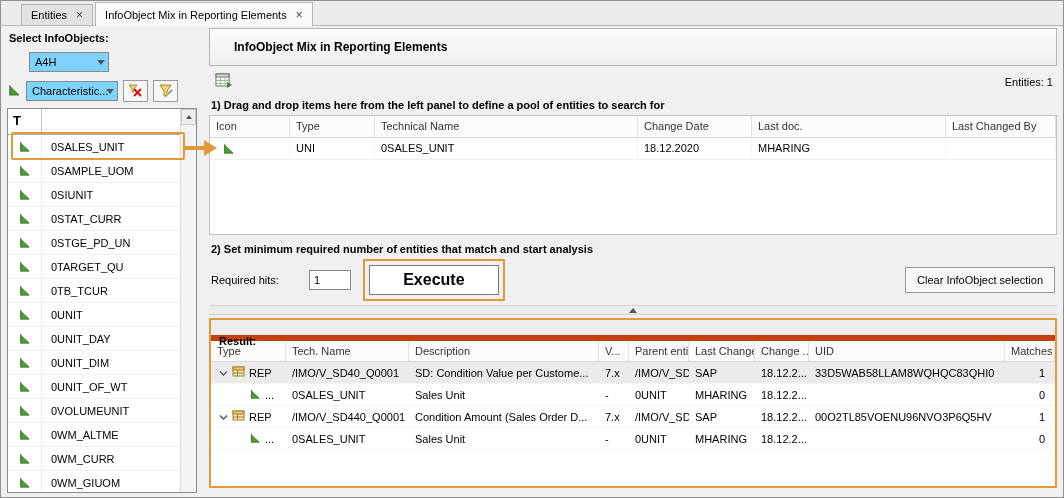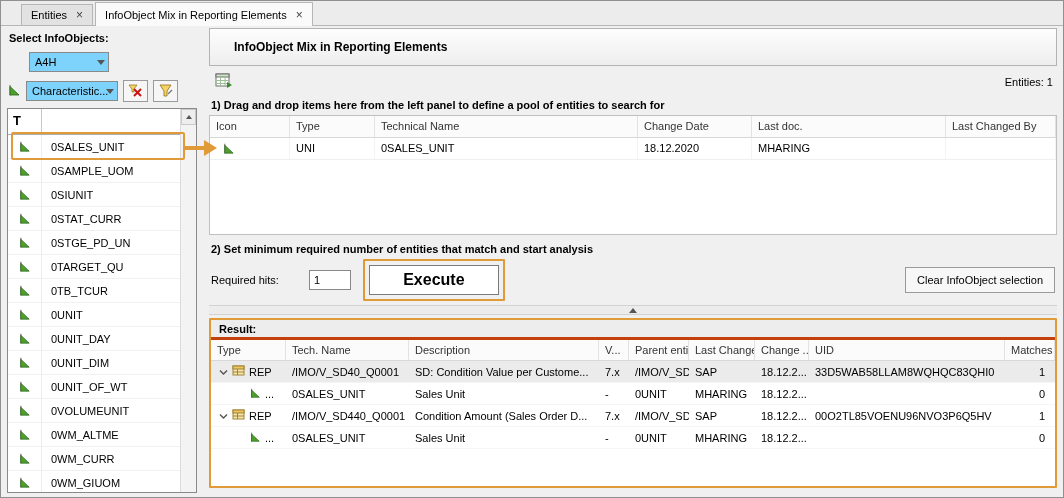--- a/index.html
+++ b/index.html
@@ -76,22 +76,22 @@
   .execute-wrap { border:2px solid #e19a38; padding:4px; margin-left:12px; border-radius:1px; }
   .execute-btn { width:130px; height:30px; background:#ffffff; border:1px solid #7a7a7a;
                  font-weight:bold; font-size:16px; font-family:"Liberation Sans", sans-serif; cursor:pointer; }
   .clear-btn { margin-left:auto; margin-right:2px; height:26px; padding:0 11px; background:#f7f7f7;
                border:1px solid #9a9a9a; font-size:11px; font-family:"Liberation Sans", sans-serif; cursor:pointer; }
 
   .splitter { height:10px; background:#ececec; border-top:1px solid #d2d2d2; border-bottom:1px solid #d2d2d2;
               display:flex; align-items:center; justify-content:center; margin-top:2px; cursor:row-resize; }
 
   .result { border:2px solid #e19a38; background:#ffffff; margin-top:3px; height:170px; border-radius:1px; }
-  .result-title { height:20px; background:#ededed; border-bottom:3px solid #c2410c; font-weight:bold;
-                  padding:3px 0 0 8px; }
+  .result-title { height:20px; background:#ededed; border-bottom:6px solid #c2410c; font-weight:bold;
+                  padding:15px 0 0 8px; }
   .res-grid { display:grid; grid-template-columns:75px 123px 190px 30px 60px 66px 54px 196px 1fr; }
   .res-head { height:21px; background:#fbfbfb; border-bottom:1px solid #d8d8d8; color:#333; }
   .res-head > div { padding:4px 0 0 6px; border-right:1px solid #e2e2e2; overflow:hidden; white-space:nowrap; }
   .res-row { height:22px; align-items:center; border-bottom:1px solid #f5f5f5; }
   .res-row > div { padding-left:6px; overflow:hidden; white-space:nowrap; }
   .res-row.selected { background:#ebebeb; }
   .type-cell { display:flex; align-items:center; gap:4px; padding-left:8px !important; }
   .type-cell.child { padding-left:38px !important; }
   .matches-cell { text-align:right; padding-right:10px !important; }
 

